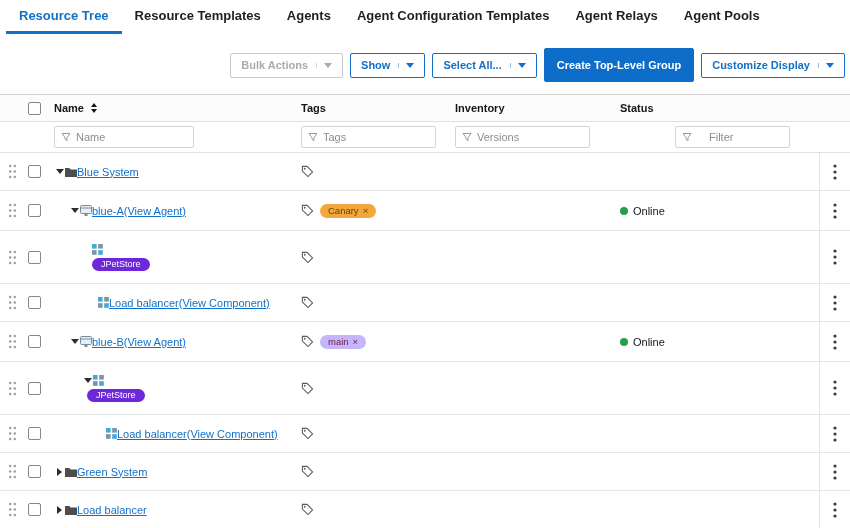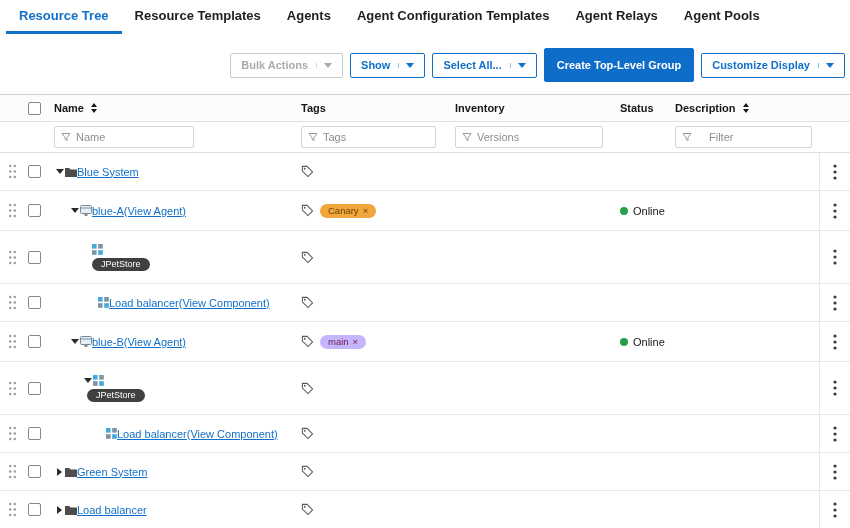--- a/index.html
+++ b/index.html
@@ -44,31 +44,31 @@
   .sort { display: inline-flex; flex-direction: column; gap: 2px; margin-left: 7px; }
   .sort i { width: 0; height: 0; border-left: 3.5px solid transparent; border-right: 3.5px solid transparent; display: block; }
   .sort .up { border-bottom: 4px solid #161616; }
   .sort .dn { border-top: 4px solid #161616; }
   
   .fbox { display: flex; align-items: center; height: 22px; border: 1px solid #d4d4d4; border-radius: 2px;
           background: #fff; padding: 0 6px; gap: 5px; }
   .fbox input { border: none; outline: none; font-size: 11px; color: #161616; width: 100%;
                 font-family: "Liberation Sans", sans-serif; background: transparent; }
   .fbox input::placeholder { color: #8d8d8d; }
-  .fw-name { width: 140px; } .fw-tags { width: 135px; } .fw-inv { width: 148px; justify-content: space-between; } .fw-desc { width: 137px; gap: 17px; }
+  .fw-name { width: 140px; } .fw-tags { width: 135px; } .fw-inv { width: 135px; justify-content: space-between; } .fw-desc { width: 115px; gap: 17px; }
   
   .tree-line { display: flex; align-items: center; min-width: 0; }
   .tree-col { display: flex; flex-direction: column; align-items: flex-start; }
   .caret { width: 11px; display: inline-flex; justify-content: center; cursor: pointer; }
   .car-dn { width: 0; height: 0; border-left: 4px solid transparent; border-right: 4px solid transparent;
             border-top: 5px solid #2b2b2b; }
   .car-rt { width: 0; height: 0; border-top: 4px solid transparent; border-bottom: 4px solid transparent;
             border-left: 5px solid #2b2b2b; }
   .lnk { color: #1270c8; text-decoration: underline; cursor: pointer; white-space: nowrap; }
-  .pill { display: inline-block; background: #404040; color: #fff; font-size: 9px; line-height: 11px;
+  .pill { display: inline-block; background: #6d28d9; color: #fff; font-size: 9px; line-height: 11px;
           padding: 1px 9px; border-radius: 8px; margin-top: 3px; cursor: pointer; }
   .tagpill { display: inline-flex; align-items: center; gap: 4px; font-size: 9.5px; font-weight: 400;
              padding: 1px 8px; border-radius: 9px; margin-left: 6px; cursor: pointer; line-height: 12px; }
   .dot { width: 8px; height: 8px; border-radius: 50%; background: #24a148; margin-right: 5px; flex: none; }
   .ticon { display: inline-flex; align-items: center; flex: none; }
 </style>
 </head>
 <body>
 
 <div class="app">
@@ -126,27 +126,20 @@
       </div>
       <div class="cell c-tags">
         <span>Tags</span>
       </div>
       <div class="cell" style="padding-left:6px;">
         <span>Inventory</span>
       </div>
       <div class="cell c-status">
         <span>Status</span>
       </div>
-      <div class="cell c-desc">
-        <span>Description</span>
-        <span class="sort">
-            <i class="up"></i>
-            <i class="dn"></i>
-          </span>
-      </div>
       <div class="cell c-actions" style="border-left:none;"></div>
     </div>
 
     <div class="gr filter">
       <div class="cell c-drag"></div>
       <div class="cell c-check"></div>
       <div class="cell">
         <div class="fbox fw-name">
           <span class="ticon">
             <svg width="10" height="10" viewBox="0 0 10 10">

